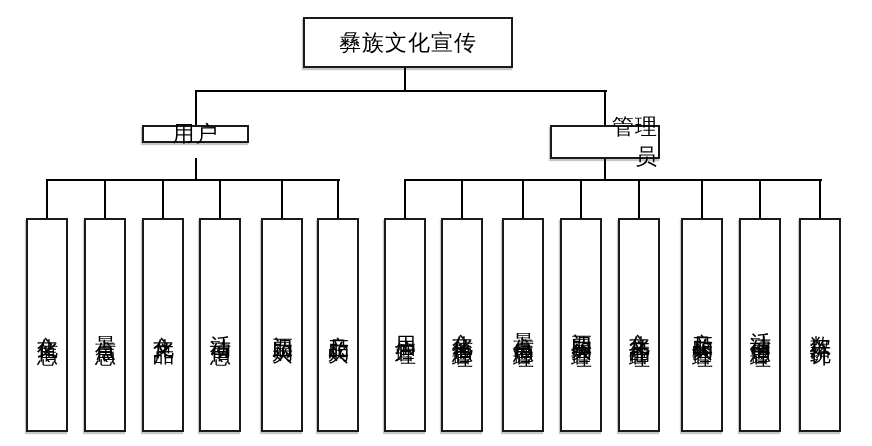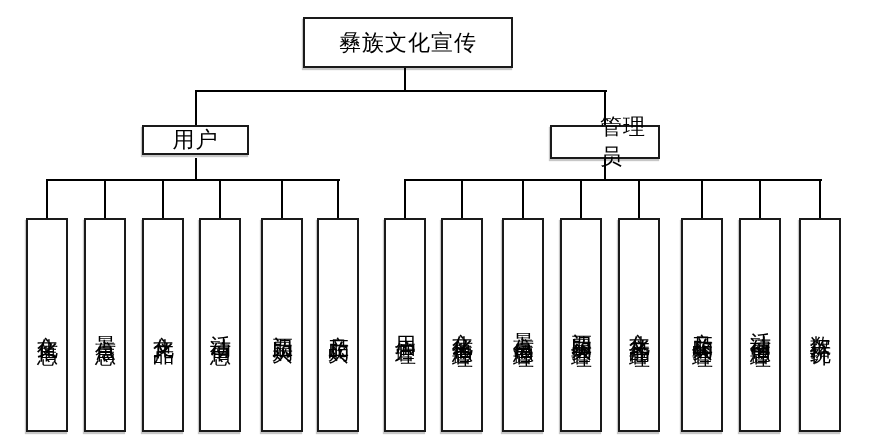--- a/index.html
+++ b/index.html
@@ -7,40 +7,41 @@
     padding: 0;
     background: #ffffff;
     font-family: "Liberation Serif", "DejaVu Serif", serif;
   }
   .canvas {
     position: relative;
     width: 872px;
     height: 446px;
     background: #ffffff;
     overflow: hidden;
+    text-align: right;
   }
   .line {
     position: absolute;
     background: #000000;
   }
   .node {
     position: absolute;
     background: #ffffff;
     border: 2px solid #1a1a1a;
     box-sizing: border-box;
     display: flex;
     align-items: center;
     justify-content: center;
     font-size: 22px;
     color: #000000;
     letter-spacing: 1px;
     box-shadow: -1px 2px 1px rgba(0,0,0,0.22);
   }
   .node.root  { left: 303px; top: 17px;  width: 210px; height: 51px; }
-  .node.user  { left: 142px; top: 125px; width: 107px; height: 30px; font-family: Liberation Serif, serif; }
+  .node.user  { left: 142px; top: 125px; width: 107px; height: 18px; font-family: Liberation Serif, serif; }
   .node.admin { left: 550px; top: 125px; width: 110px; height: 34px; padding-left: 48px; }
   .leaf {
     position: absolute;
     top: 218px;
     width: 42px;
     height: 214px;
     background: #ffffff;
     border: 2px solid #1a1a1a;
     box-sizing: border-box;
     display: flex;

